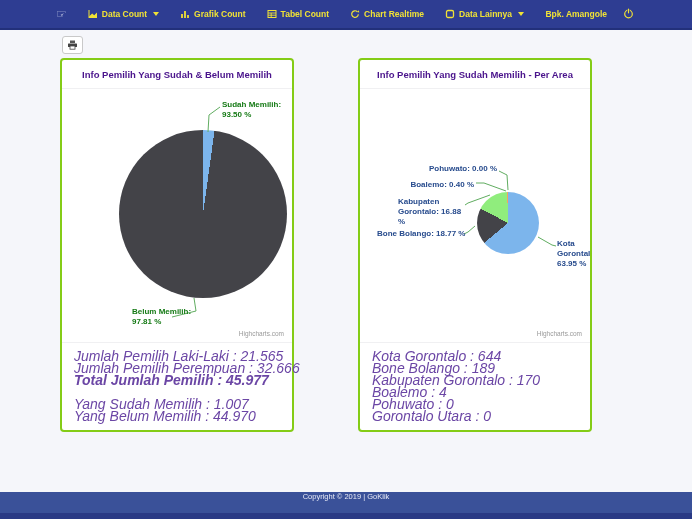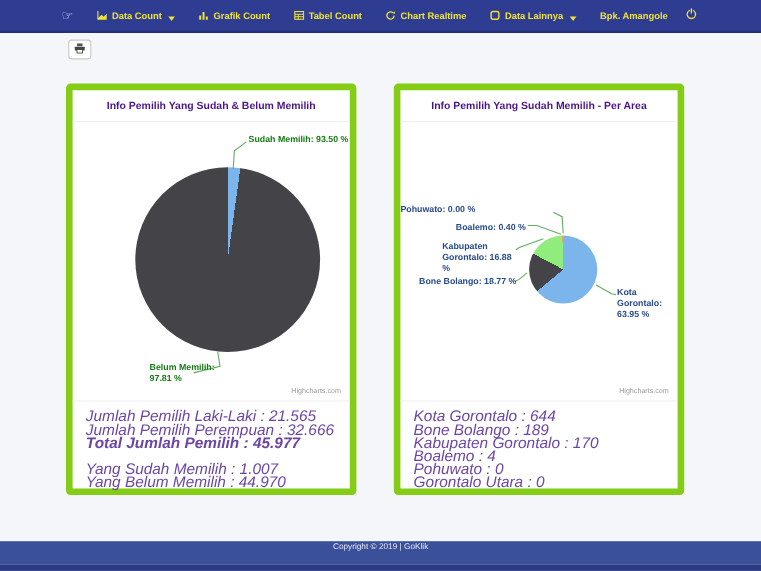--- a/index.html
+++ b/index.html
@@ -15,21 +15,21 @@
   .navbar {
     position: absolute; top: 0; left: 0; width: 692px; height: 30px;
     background: #2e3d92;
     border-bottom: 2px solid #22307a;
     display: flex; align-items: center;
     padding: 0 58px 0 56px;
   }
   .nav-left { display: flex; align-items: center; gap: 21px; }
   .nav-right { margin-left: auto; display: flex; align-items: center; gap: 16px; }
   .nav-item {
-    display: flex; align-items: flex-end; gap: 4px;
+    display: flex; align-items: center; gap: 4px;
     color: #f0e236; font-size: 8.5px; font-weight: 700; cursor: pointer;
     white-space: nowrap;
   }
   .nav-item svg { display: block; }
   .caret {
     width: 0; height: 0; margin-left: 2px;
     border-left: 3px solid transparent; border-right: 3px solid transparent;
     border-top: 4px solid #f0e236;
   }
   .hand-icon { color: #c9cfe8; font-size: 12px; line-height: 1; font-family: "DejaVu Sans", sans-serif; cursor: pointer; }
@@ -37,22 +37,22 @@
 
   
   .print-btn {
     position: absolute; left: 62px; top: 36px; width: 21px; height: 18px;
     background: #fff; border: 1px solid #c9c9c9; border-radius: 3px;
     display: flex; align-items: center; justify-content: center; cursor: pointer;
   }
 
   
   .card {
-    position: absolute; top: 58px; width: 264px; height: 374px;
-    background: #fff; border: 6px solid #84cc16; border-radius: 4px; margin-top: 18px;
+    position: absolute; top: 58px; width: 234px; height: 374px;
+    background: #fff; border: 2px solid #84cc16; border-radius: 4px;
   }
   .card-left  { left: 60px; }
   .card-right { left: 358px; }
   .card-title {
     height: 29px; display: flex; align-items: center; justify-content: center;
     color: #4a148c; font-size: 9.5px; font-weight: 700;
     border-bottom: 1px solid #f0f0f2;
   }
   .chart-area { position: relative; height: 254px; border-bottom: 1px solid #f0f0f2; overflow: hidden; }
   .connectors { position: absolute; left: 0; top: 0; width: 283px; height: 254px; }
@@ -60,21 +60,21 @@
 
   .pie { position: absolute; border-radius: 50%; cursor: pointer; }
   .pie-left  { left: 57px;  top: 41px;  width: 168px; height: 168px; }
   .pie-right { left: 117px; top: 103px; width: 62px;  height: 62px; }
 
   .lbl { position: absolute; font-size: 8px; font-weight: 700; line-height: 10px; }
   .lbl-green { color: #157a15; }
   .lbl-navy  { color: #274b8d; }
   .lbl-sudah     { left: 160px; top: 11px; }
   .lbl-belum     { left: 70px;  top: 218px; }
-  .lbl-pohuwato  { left: 0;     top: 75px;  width: 137px; }
+  .lbl-pohuwato  { left: 0;     top: 75px;  width: 137px; text-align: right; }
   .lbl-boalemo   { left: 0;     top: 91px;  width: 114px; text-align: right; }
   .lbl-kabupaten { left: 38px;  top: 108px; width: 66px; }
   .lbl-bone      { left: 17px;  top: 140px; }
   .lbl-kota      { left: 197px; top: 150px; }
 
   .credit {
     position: absolute; right: 8px; bottom: 5px;
     font-size: 6.5px; color: #999; cursor: pointer;
   }
 

